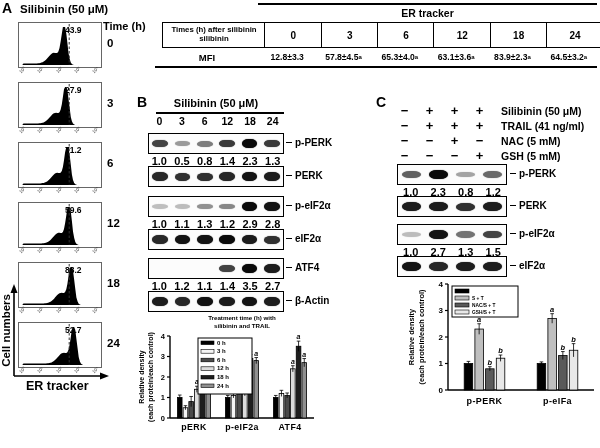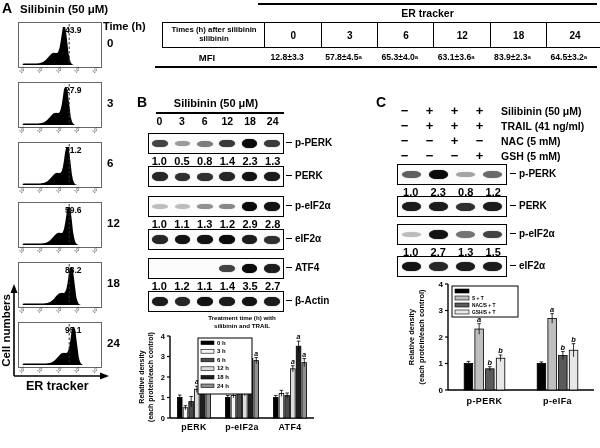--- a/index.html
+++ b/index.html
@@ -106,21 +106,21 @@
         <span>10⁰</span>
         <span>10¹</span>
         <span>10²</span>
         <span>10³</span>
         <span>10⁴</span>
       </div>
       <div class="htime" style="top:277px">18</div>
       <div class="hb" style="top:322px"><svg width="81" height="43" viewBox="0 0 81 43">
           <polygon points="1,42 1.0,42.0 2.1,42.0 3.3,42.0 4.4,40.5 5.5,40.5 6.6,40.5 7.8,40.5 8.9,40.5 10.0,40.5 11.2,40.5 12.3,40.5 13.4,40.5 14.5,40.5 15.7,40.5 16.8,40.5 17.9,40.5 19.1,40.5 20.2,40.5 21.3,40.5 22.4,40.5 23.6,40.5 24.7,40.5 25.8,40.4 27.0,40.4 28.1,40.3 29.2,40.2 30.3,40.0 31.5,39.8 32.6,39.4 33.7,38.8 34.9,38.0 36.0,37.1 37.1,36.0 38.2,34.7 39.4,33.4 40.5,32.2 41.6,31.1 42.8,30.3 43.9,29.9 45.0,29.8 46.1,30.0 47.3,30.0 48.4,29.3 49.5,26.7 50.7,21.5 51.8,14.1 52.9,6.3 54.0,4.0 55.2,4.0 56.3,7.0 57.4,16.0 58.6,25.3 59.7,33.9 60.8,38.3 61.9,40.6 63.1,41.5 64.2,41.9 65.3,42.0 66.5,42.0 67.6,42.0 68.7,42.0 69.8,42.0 71.0,42.0 72.1,42.0 73.2,42.0 74.4,42.0 75.5,42.0 76.6,42.0 77.7,42.0 78.9,42.0 80.0,42.0 80,42" fill="#000"></polygon>
           <line x1="50.2" y1="1" x2="50.2" y2="42" stroke="#333" stroke-width="1" stroke-dasharray="2.5,2"></line>
-        </svg><span class="mfi">95.1</span></div>
+        </svg><span class="mfi">52.7</span></div>
       <div class="ticks" style="top:367px">
         <span>10⁰</span>
         <span>10¹</span>
         <span>10²</span>
         <span>10³</span>
         <span>10⁴</span>
       </div>
       <div class="htime" style="top:337px">24</div>
     </div>
   <div class="vlab">

